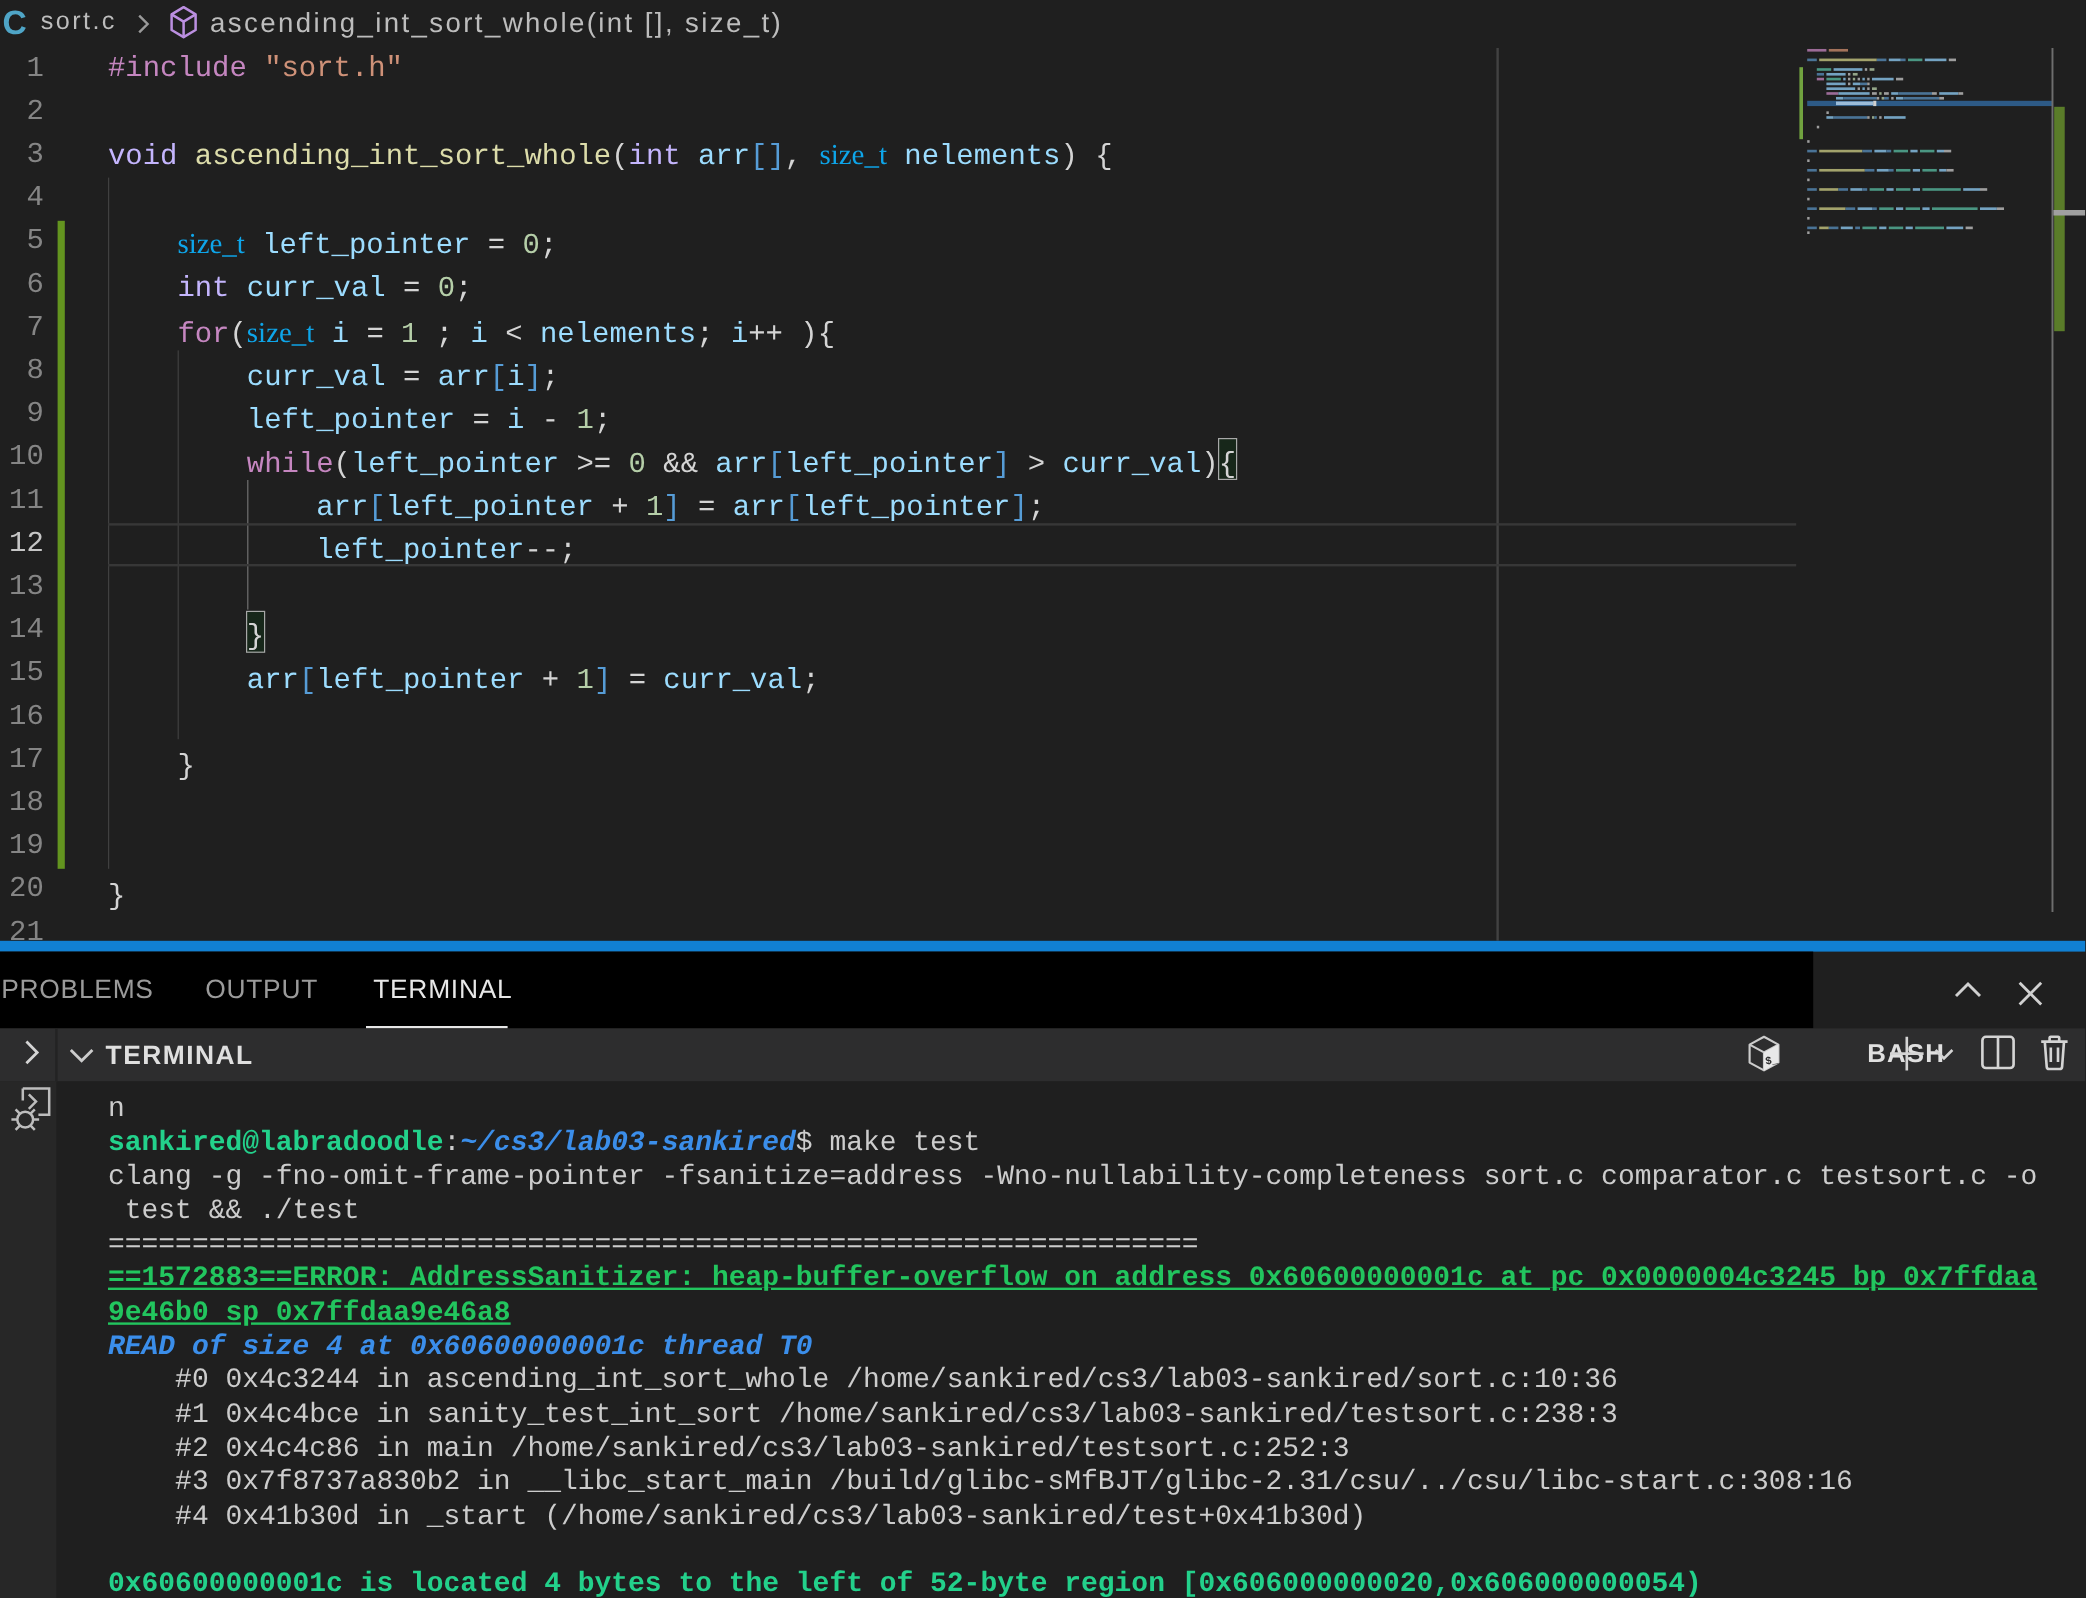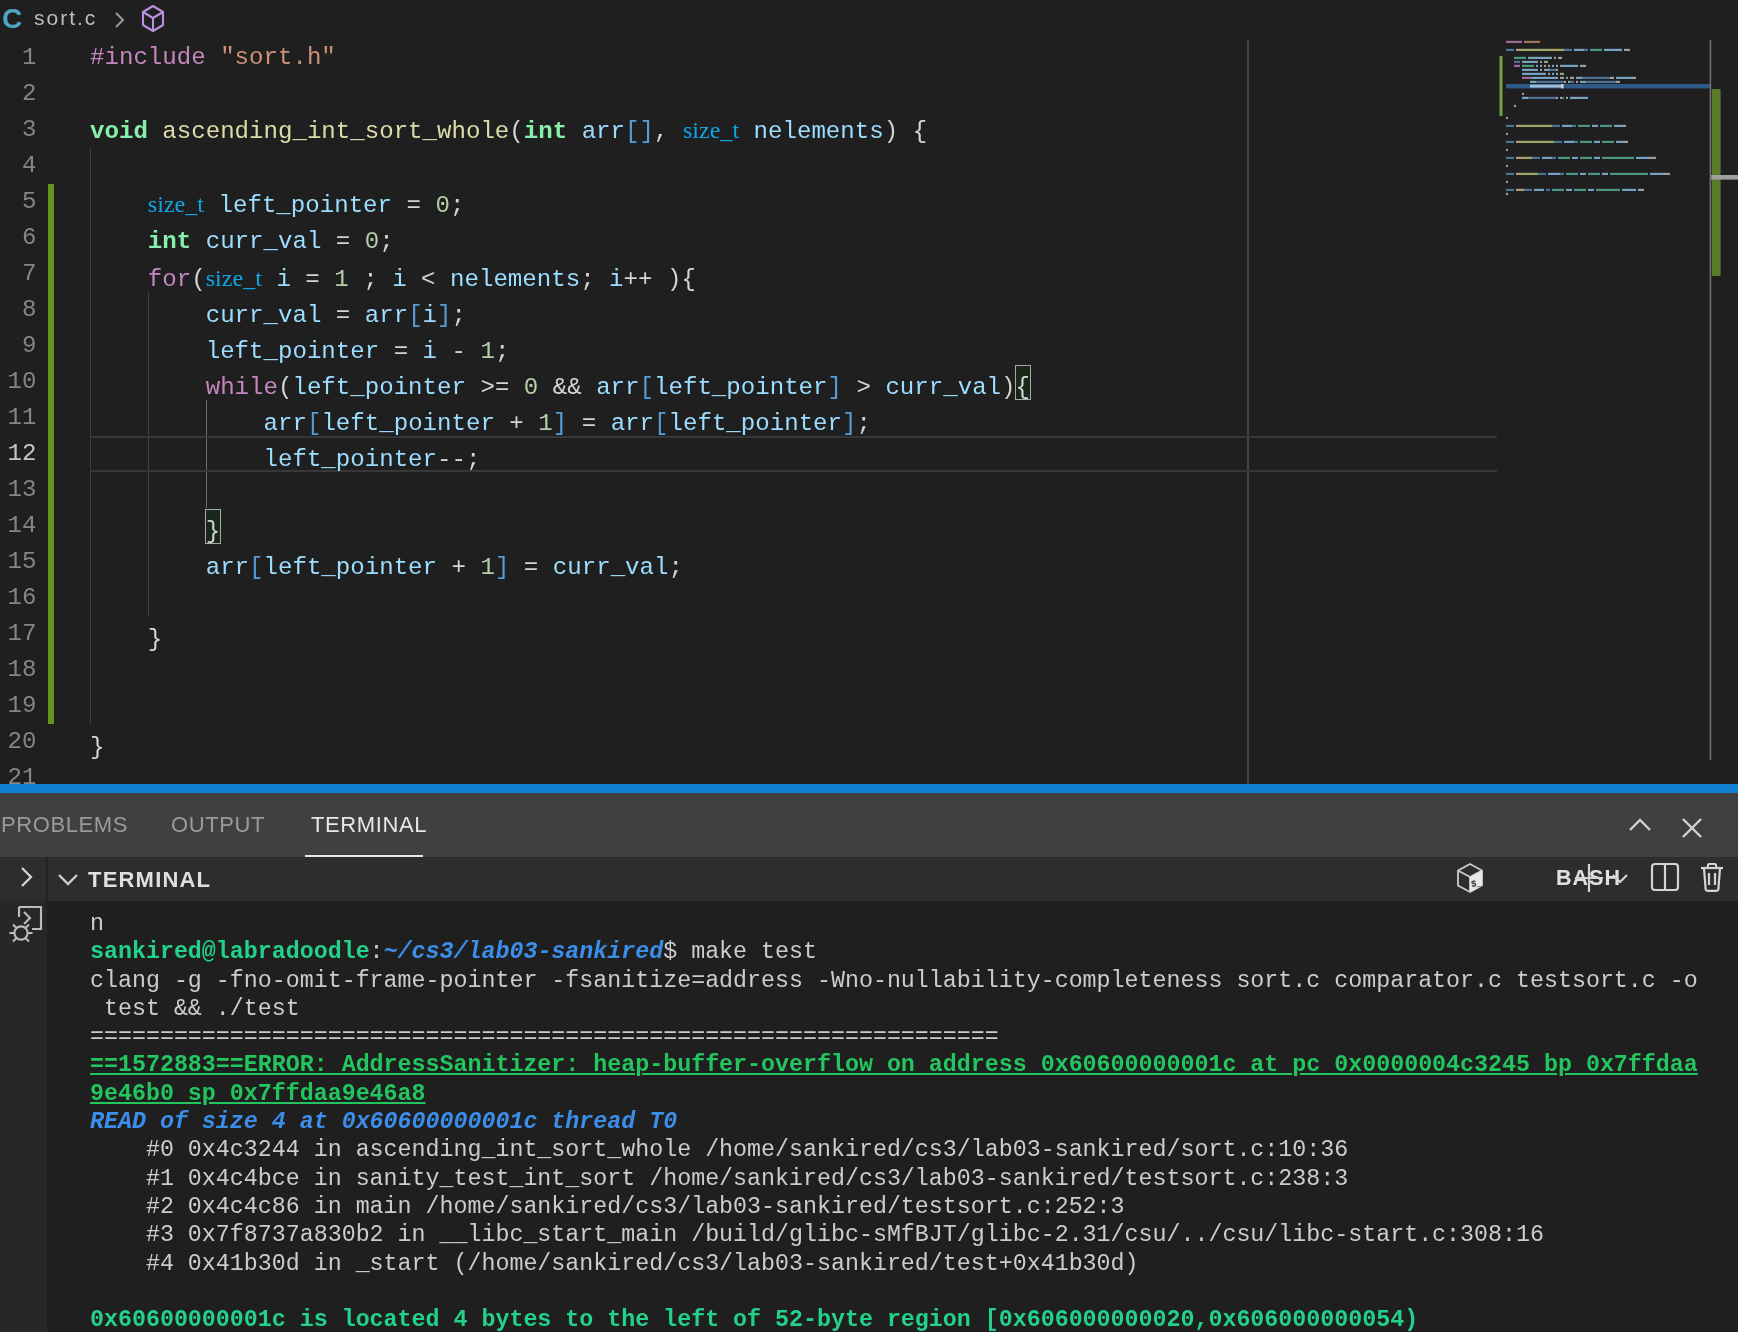--- a/index.html
+++ b/index.html
@@ -9,35 +9,35 @@
   .abs { position:absolute; }
 
   
   #crumb { position:absolute; left:0; top:0; width:1738px; height:40px; background:#1f1f1f; }
 
   
   #editor { position:absolute; left:0; top:40px; width:1497px; height:744px; overflow:hidden; }
   #code { position:absolute; left:90px; top:0; font-family:"Liberation Mono",monospace; font-size:24.1px; line-height:36px; white-space:pre; letter-spacing:0; color:#d4d4d4; }
   #gutter { position:absolute; left:0; top:0; width:36.5px; text-align:right; font-family:"Liberation Mono",monospace;
             font-size:24.1px; line-height:36px; color:#858585; white-space:pre; }
-  .k { color:#86efac;font-weight:bold; }   
+  .k { color:#c4b5fd; }   
   .c { color:#c586c0; }   
   .t { color:#0ea5e9;font-family:Liberation Serif, serif; }   
   .v { color:#9cdcfe; }   
   .f { color:#dcdcaa;margin-top:26px; }   
   .n { color:#b5cea8; }   
   .s { color:#ce9178; }   
   .p { color:#d4d4d4; }   
   .b { color:#569cd6; }   
   .guide { position:absolute; width:1px; background:#404040; }
   .guide.active { background:#707070; }
 
   
   #bluebar { position:absolute; left:0; top:784px; width:1738px; height:8.5px; background:#1180d2; }
-  #tabrow { position:absolute; left:0; top:792.5px; width:1738px; height:64.5px; background:#404040; }
+  #tabrow { position:absolute; left:0; top:792.5px; width:1511px; height:64.5px; background:#000000; }
   .ptab { position:absolute; top:0; height:64.5px; line-height:64.5px; font-size:22px; letter-spacing:0.6px; color:#9a9a9a; }
   #hdrstrip { position:absolute; left:0; top:901px; width:47px; height:431px; background:#272727; }
   #hdrrow { position:absolute; left:0; top:857px; width:1738px; height:44px; background:#2d2d2e; }
   #hdrsep { position:absolute; left:46px; top:857px; width:2px; height:44px; background:#232323; }
   #term { position:absolute; left:90px; top:910px; font-size:23.3px; line-height:28.3px; white-space:pre;
           color:#cccccc; font-family:"Liberation Mono",monospace; }
   .tg { color:#23d18b; font-weight:bold; }
   .tb { color:#3b8eea; font-weight:bold;font-style:italic; }
   .tr { color:#22c55e; font-weight:bold;text-decoration:underline; }
 </style>
@@ -51,20 +51,21 @@
     <svg class="abs" style="left:112px; top:11px;" width="16" height="18" viewBox="0 0 16 18">
       <polyline points="4,2 11,9 4,16" fill="none" stroke="#9a9a9a" stroke-width="2"></polyline>
     </svg>
     <svg class="abs" style="left:140px; top:3px;" width="26" height="32" viewBox="0 0 26 32">
       <g fill="none" stroke="#bb8fe0" stroke-width="2.1" stroke-linejoin="round">
         <polygon points="13,3 23,9 23,22 13,28 3,22 3,9"></polygon>
         <polyline points="3,9 13,15 23,9"></polyline>
         <line x1="13" y1="15" x2="13" y2="28"></line>
       </g>
     </svg>
+    <span class="abs" style="left:175px; top:6px; font-size:23px; color:#bdbdbd; letter-spacing:2px;">ascending_int_sort_whole(int [], size_t)</span>
   </div>
 
   <div id="editor">
 
     <div class="guide" style="left:90px; top:108px; height:576px;"></div>
     <div class="guide" style="left:148px; top:252px; height:324px;"></div>
     <div class="guide active" style="left:206px; top:360px; height:108px;"></div>
 
     <div class="abs" style="left:1247px; top:0; width:1.5px; height:744px; background:#424242;"></div>
 

